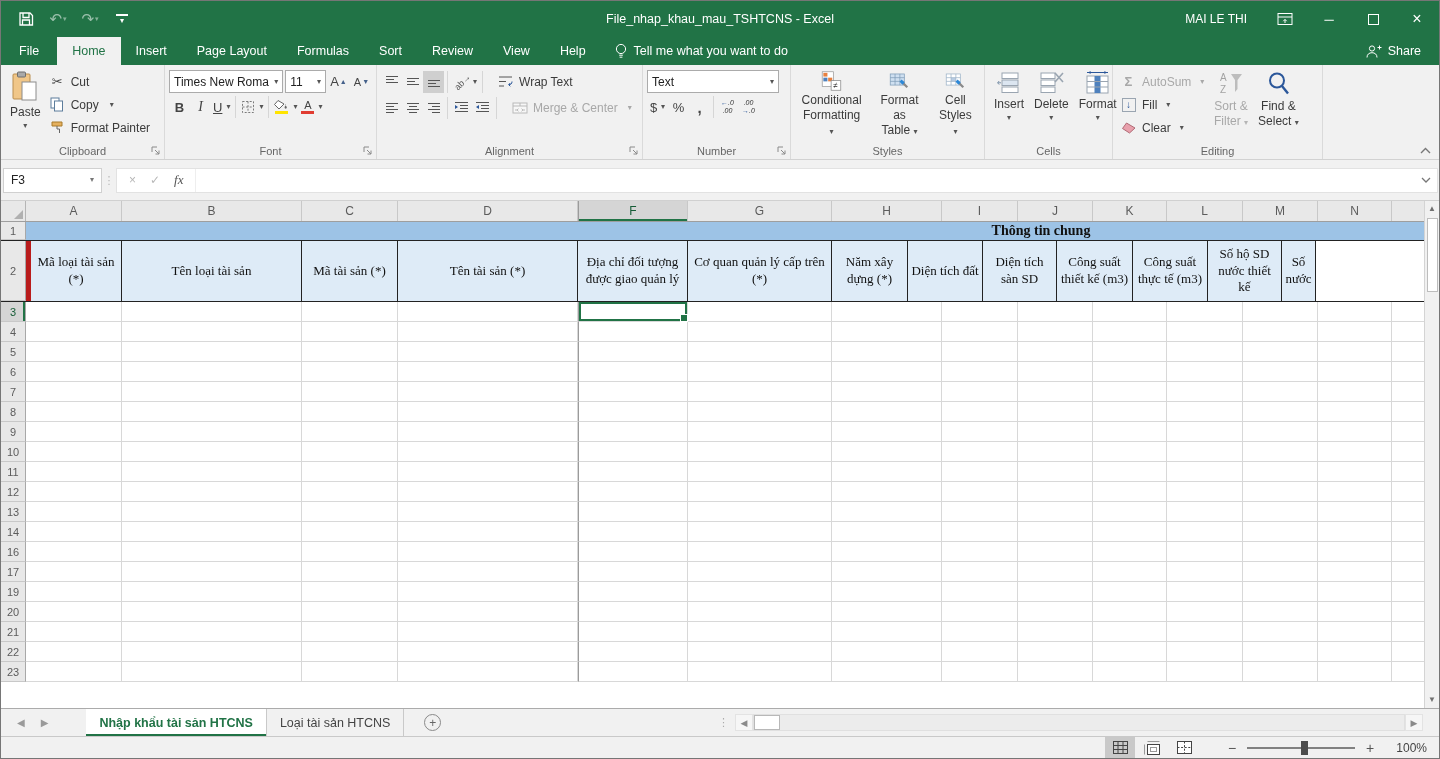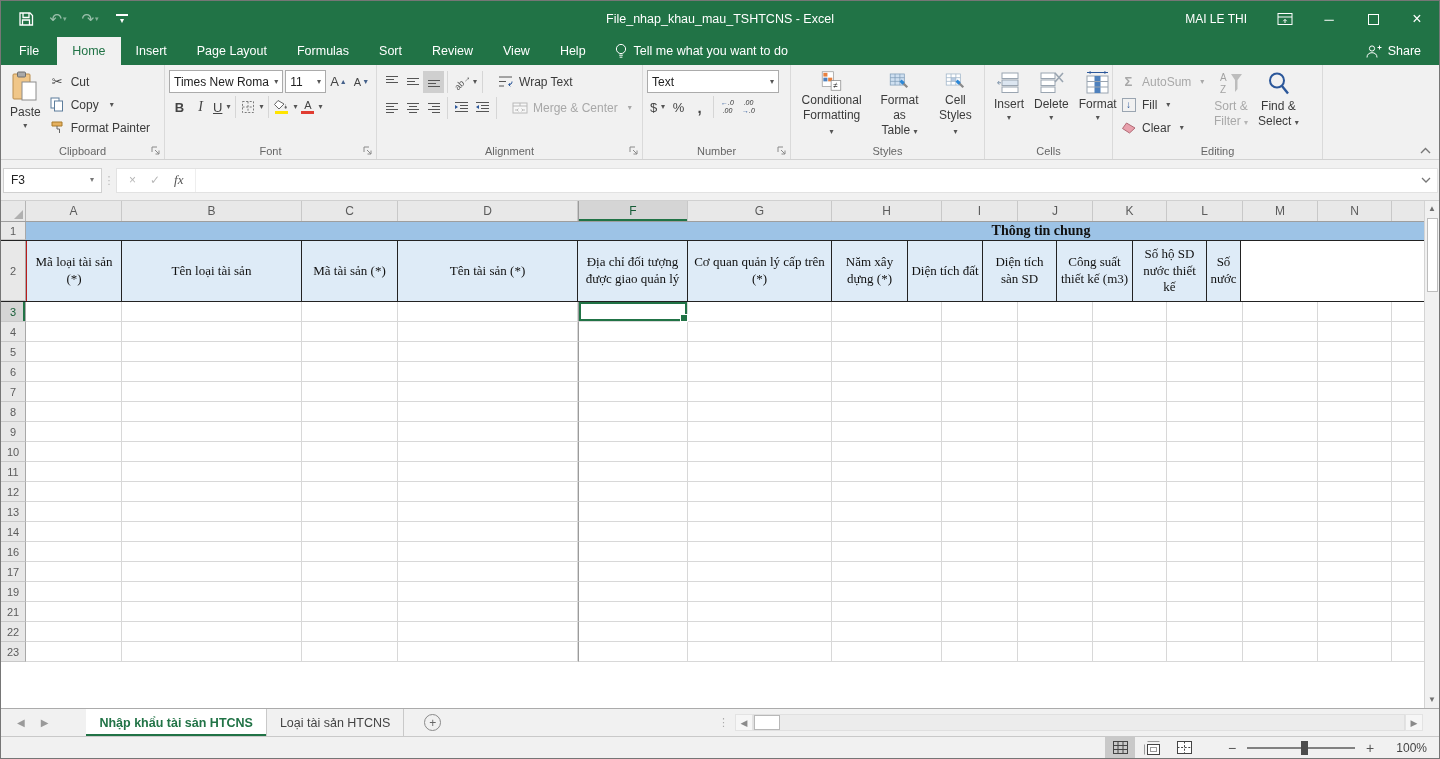--- a/index.html
+++ b/index.html
@@ -81,21 +81,21 @@
   .g-colhead.sel{background:#d5d5d5;color:#155c36;box-shadow:inset 0 -2px 0 #217346}
   .g-colhead.hidb{border-left:1px solid #9b9b9b}
   .g-row{display:flex}
   .g-rowhead{width:25px;flex-shrink:0;background:#e8e8e8;border-right:1px solid #a8a8a8;border-bottom:1px solid #c8c8c8;text-align:center;font-size:11px;color:#5c5c5c;display:flex;align-items:center;justify-content:center}
   .g-rowhead.sel{background:#d5d5d5;color:#155c36;box-shadow:inset -2px 0 0 #217346}
   .r1{height:18px}
   .g-band{position:relative;background:#9dc3e6;flex-shrink:0}
   .g-bandlabel{position:absolute;left:1015px;top:0;transform:translateX(-50%);font-family:"Liberation Serif","DejaVu Serif",serif;font-weight:bold;font-size:14px;color:#111;line-height:18px;white-space:nowrap}
   .r2{height:62px;border-top:1px solid #222;border-bottom:1px solid #222}
   .g-hcell{flex-shrink:0;background:#deebf7;border-right:1px solid #222;display:flex;align-items:center;justify-content:center;text-align:center;font-family:"Liberation Serif","DejaVu Serif",serif;font-size:13px;color:#111;line-height:1.3;padding:0 3px;overflow:hidden}
-  .g-hcell.first{border-left:1px solid #b91c1c}
+  .g-hcell.first{border-left:5px solid #b91c1c}
   .data{height:20px}
   .g-cell{flex-shrink:0;border-right:1px solid #d8d8d8;border-bottom:1px solid #d8d8d8;position:relative}
   .g-cell.hidb{border-left:1px solid #9b9b9b}
   .g-cell.selcell{box-shadow:inset 0 0 0 2px #217346}
   .g-cell.selcell:after{content:'';position:absolute;right:-1px;bottom:-1px;width:6px;height:6px;background:#217346;border:1px solid #fff}
   .vscroll{position:absolute;top:200px;right:0;width:15px;height:507px;background:#f1f1f1;border-left:1px solid #d4d4d4;display:flex;flex-direction:column;align-items:center;padding:3px 0}
   .varrow{font-size:8px;color:#707070;line-height:10px}
   .vthumb{width:11px;height:74px;background:#fff;border:1px solid #bdbdbd;margin-top:4px}
   .vspacer{flex:1}
 
@@ -637,20 +637,23 @@
         </div>
         <div class="g-hcell" style="width: 75px;">
           <span>Diện tích đất</span>
         </div>
         <div class="g-hcell" style="width: 74px;">
           <span>Diện tích sàn SD</span>
         </div>
         <div class="g-hcell" style="width: 76px;">
           <span>Công suất thiết kế (m3)</span>
         </div>
+        <div class="g-hcell" style="width: 75px;">
+          <span>Công suất thực tế (m3)</span>
+        </div>
         <div class="g-hcell" style="width: 74px;">
           <span>Số hộ SD nước thiết kế</span>
         </div>
         <div class="g-hcell" style="width: 34px;">
           <span>Số nước</span>
         </div>
       </div>
       <div class="g-row data">
         <div class="g-rowhead sel">3</div>
         <div class="g-cell" style="width: 96px;"></div>
@@ -884,20 +887,37 @@
         <div class="g-cell" style="width: 76px;"></div>
         <div class="g-cell" style="width: 75px;"></div>
         <div class="g-cell" style="width: 74px;"></div>
         <div class="g-cell" style="width: 76px;"></div>
         <div class="g-cell" style="width: 75px;"></div>
         <div class="g-cell" style="width: 74px;"></div>
         <div class="g-cell" style="width: 34px;"></div>
       </div>
       <div class="g-row data">
         <div class="g-rowhead">19</div>
+        <div class="g-cell" style="width: 96px;"></div>
+        <div class="g-cell" style="width: 180px;"></div>
+        <div class="g-cell" style="width: 96px;"></div>
+        <div class="g-cell" style="width: 180px;"></div>
+        <div class="g-cell hidb" style="width: 110px;"></div>
+        <div class="g-cell" style="width: 144px;"></div>
+        <div class="g-cell" style="width: 110px;"></div>
+        <div class="g-cell" style="width: 76px;"></div>
+        <div class="g-cell" style="width: 75px;"></div>
+        <div class="g-cell" style="width: 74px;"></div>
+        <div class="g-cell" style="width: 76px;"></div>
+        <div class="g-cell" style="width: 75px;"></div>
+        <div class="g-cell" style="width: 74px;"></div>
+        <div class="g-cell" style="width: 34px;"></div>
+      </div>
+      <div class="g-row data">
+        <div class="g-rowhead">20</div>
         <div class="g-cell" style="width: 96px;"></div>
         <div class="g-cell" style="width: 180px;"></div>
         <div class="g-cell" style="width: 96px;"></div>
         <div class="g-cell" style="width: 180px;"></div>
         <div class="g-cell hidb" style="width: 110px;"></div>
         <div class="g-cell" style="width: 144px;"></div>
         <div class="g-cell" style="width: 110px;"></div>
         <div class="g-cell" style="width: 76px;"></div>
         <div class="g-cell" style="width: 75px;"></div>
         <div class="g-cell" style="width: 74px;"></div>

